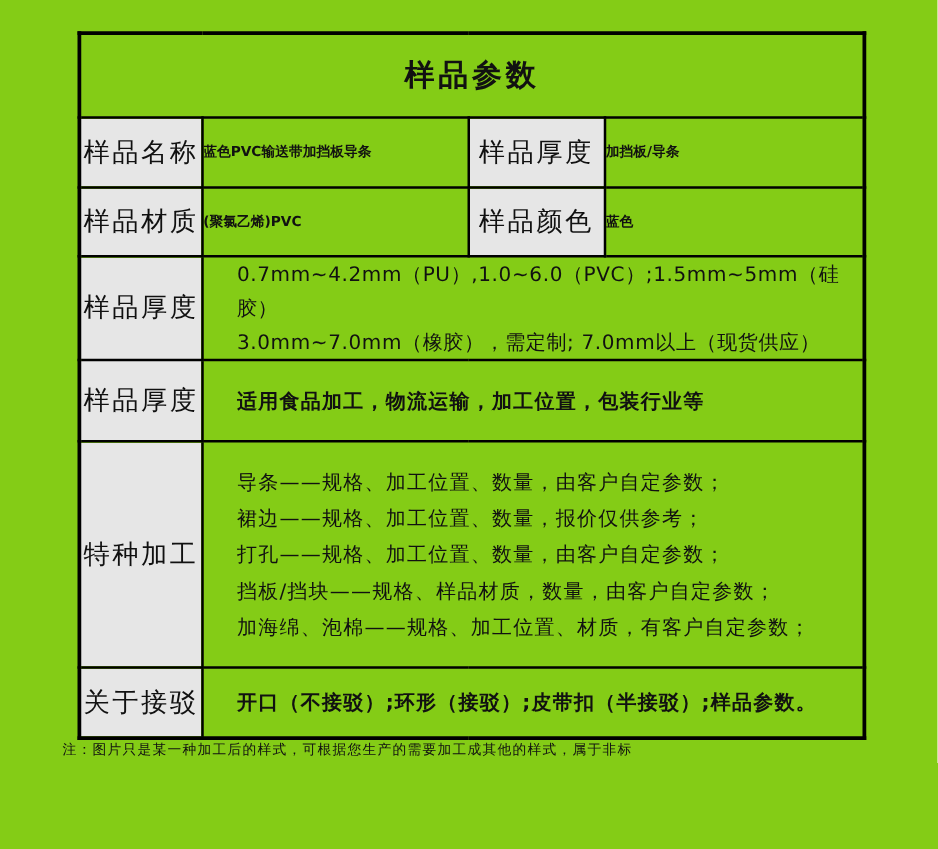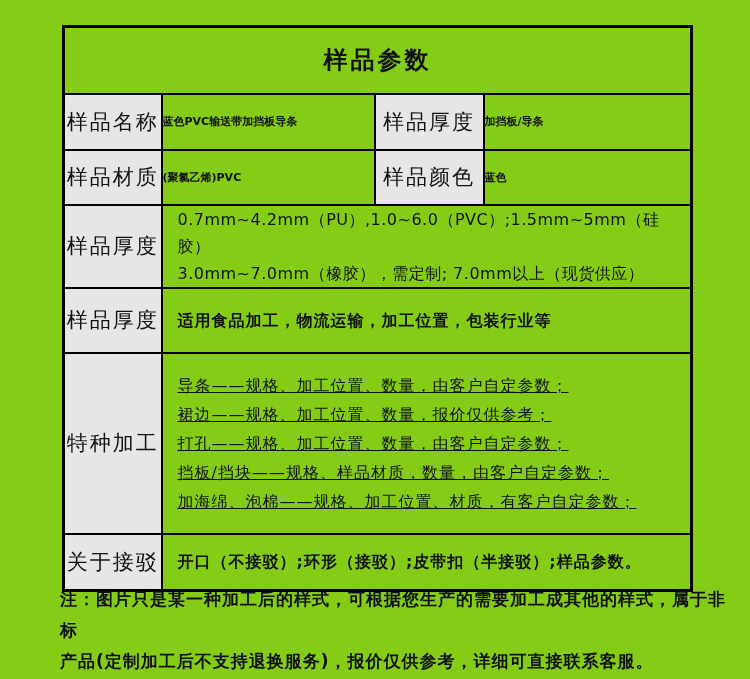--- a/index.html
+++ b/index.html
@@ -44,44 +44,44 @@
     font-weight: 500;
     letter-spacing: 2px;
   }
   .value-center {
     text-align: left;
     font-size: 11px;
     font-weight: 700;
   }
   .value-left {
     text-align: left;
-    padding-left: 15px;
+    padding-left: 27px;
     padding-right: 8px;
     font-size: 16px;
     font-weight: 400;
     line-height: 27px;
     letter-spacing: 0.5px;
     margin-left: 11px;
   }
   .value-left.semibold { font-weight: 600; letter-spacing: 1px; }
   .r-title  { height: 67px; }
   .r1 { height: 56px; }
   .r2 { height: 55px; }
   .r3 { height: 67px; }
   .r4 { height: 65px; }
   .r5 { height: 181px; }
   .r6 { height: 57px; }
-  .r5 .value-left { line-height: 29px; letter-spacing: 1px; font-weight: 500; text-decoration: underline; }
+  .r5 .value-left { line-height: 29px; letter-spacing: 1px; font-weight: 500; }
   .note {
     position: absolute;
-    left: 60px;
+    left: 50px;
     top: 584px;
     width: 668px;
-    font-size: 17px;
-    font-weight: 700;
+    font-size: 11px;
+    font-weight: 400;
     line-height: 31px;
     letter-spacing: 1px;
     color: #111111;
   }
 </style>
 </head>
 <body>
 
 <div class="page">
 
@@ -138,16 +138,15 @@
 
     <tr class="r6">
       <td class="label-cell">关于接驳</td>
       <td class="value-left semibold" colspan="3">开口（不接驳）;环形（接驳）;皮带扣（半接驳）;样品参数。</td>
     </tr>
   </tbody>
     </table>
 
   <div class="note">
     <div>注：图片只是某一种加工后的样式，可根据您生产的需要加工成其他的样式，属于非标</div>
-    <div>产品(定制加工后不支持退换服务)，报价仅供参考，详细可直接联系客服。</div>
   </div>
 
 </div>
 
 </body></html>

